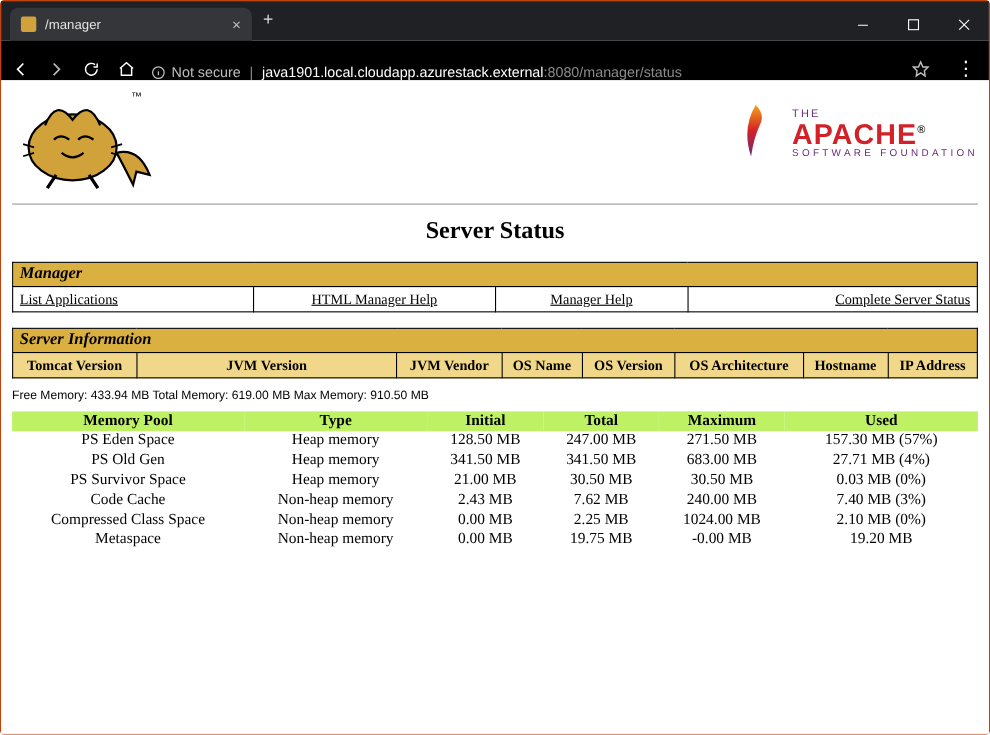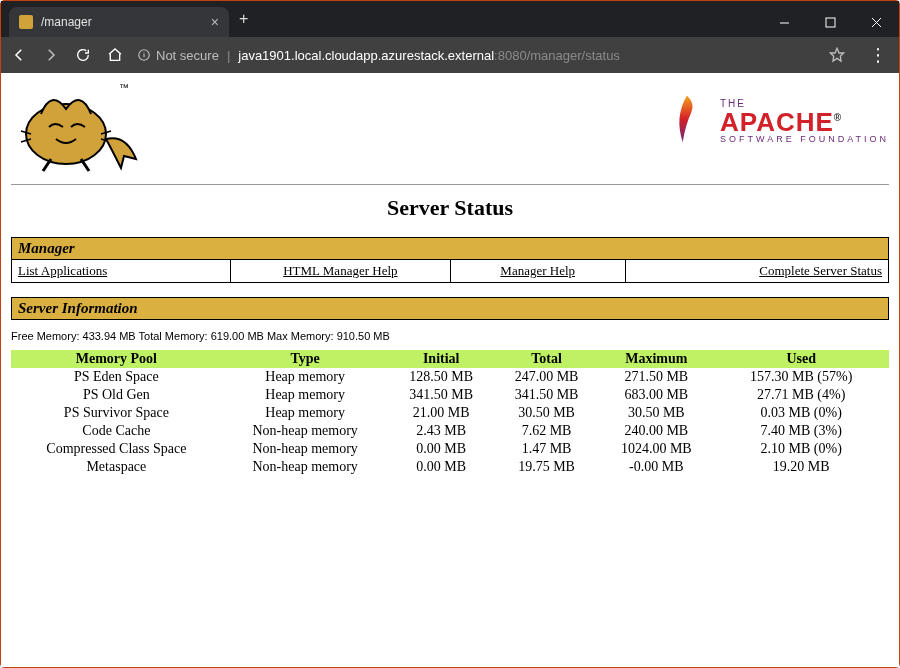--- a/index.html
+++ b/index.html
@@ -7,21 +7,21 @@
   
   .titlebar{height:36px;background:#202124;display:flex;align-items:flex-end;}
   .tab{display:flex;align-items:center;height:30px;background:#35363a;color:#e3e3e3;font-size:12px;border-top-left-radius:8px;border-top-right-radius:8px;margin-left:8px;padding:0 10px;min-width:200px;gap:8px;}
   .tab .fav{width:14px;height:14px;background:#d2a23a;border-radius:2px;}
   .tab .close{margin-left:auto;color:#bbb;font-size:14px;}
   .newtab{color:#ddd;font-size:16px;padding:4px 10px;align-self:center;}
   .wincontrols{margin-left:auto;display:flex;height:30px;}
   .wincontrols div{width:46px;display:flex;align-items:center;justify-content:center;color:#fff;font-size:13px;}
   .wincontrols svg{stroke:#fff;}
   
-  .addr{height:36px;background:#404040;display:flex;align-items:center;padding:0 8px;gap:12px;color:#bdbdbd;}
+  .addr{height:36px;background:#000000;display:flex;align-items:flex-end;padding:0 8px;gap:12px;color:#bdbdbd;}
   .addr .navbtn{width:20px;height:20px;display:flex;align-items:center;justify-content:center;}
   .addr svg{stroke:#bdbdbd;fill:none;stroke-width:2;}
   .addr .navbtn.enabled svg{stroke:#fff;}
   .urlbar{flex:1;display:flex;align-items:center;gap:8px;color:#bdbdbd;font-size:13px;}
   .urlbar .nothttps{display:flex;align-items:center;gap:5px;color:#bdbdbd;}
   .urlbar .urltext{}
   .urlbar .host{color:#fff;}
   .urlbar .dim{color:#8b8b8b;}
   .star{margin-left:6px;}
   .dots{color:#fff;font-size:18px;margin-left:10px;margin-right:4px;}
@@ -189,20 +189,30 @@
       </tbody>
         </table>
 
       <div class="spacer"></div>
 
       <table class="mgr">
         <tbody>
             <tr>
               <td colspan="8" class="si-head">Server Information</td>
             </tr>
+        <tr class="si-cols">
+          <th>Tomcat Version</th>
+          <th style="width:27%">JVM Version</th>
+          <th>JVM Vendor</th>
+          <th>OS Name</th>
+          <th>OS Version</th>
+          <th>OS Architecture</th>
+          <th>Hostname</th>
+          <th>IP Address</th>
+        </tr>
       </tbody>
         </table>
 
       <div class="mem-line">Free Memory: 433.94 MB Total Memory: 619.00 MB Max Memory: 910.50 MB</div>
 
       <table class="pool">
         <thead>
             <tr>
           <th style="width:24%">Memory Pool</th>
           <th style="width:19%">Type</th>
@@ -242,21 +252,21 @@
               <td>Non-heap memory</td>
               <td>2.43 MB</td>
               <td>7.62 MB</td>
               <td>240.00 MB</td>
               <td>7.40 MB (3%)</td>
             </tr>
             <tr>
               <td>Compressed Class Space</td>
               <td>Non-heap memory</td>
               <td>0.00 MB</td>
-              <td>1.47 MB</td>
+              <td>2.25 MB</td>
               <td>1024.00 MB</td>
               <td>2.10 MB (0%)</td>
             </tr>
             <tr>
               <td>Metaspace</td>
               <td>Non-heap memory</td>
               <td>0.00 MB</td>
               <td>19.75 MB</td>
               <td>-0.00 MB</td>
               <td>19.20 MB</td>

